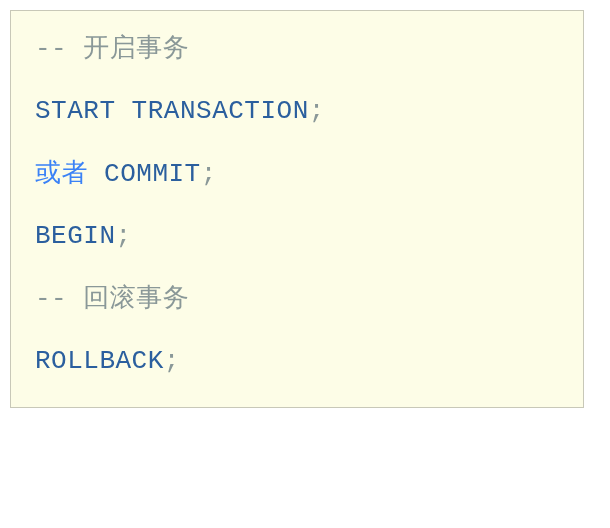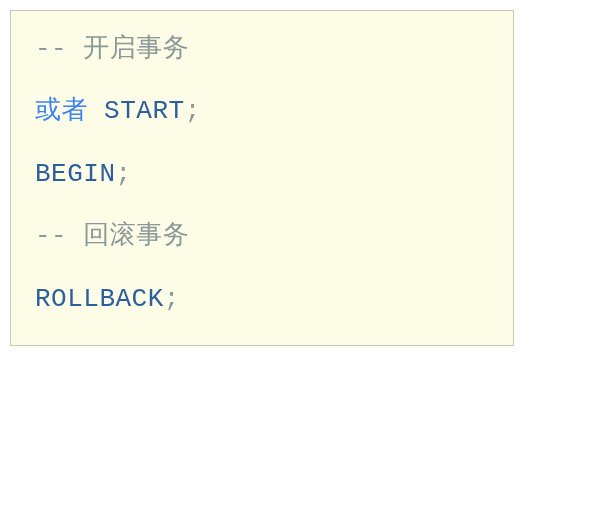--- a/index.html
+++ b/index.html
@@ -6,21 +6,21 @@
       margin: 0;
       padding: 0;
       box-sizing: border-box;
     }
     body {
       background: #ffffff;
       padding: 10px;
       font-family: 'Courier New', Consolas, monospace;
     }
     .code-block {
-      width: 504px;
+      width: 574px;
       background: #fdfde7;
       border: 1px solid #c8c8b8;
       padding: 20px 24px;
     }
     .code-line {
       font-size: 26px;
       line-height: 1.4;
       margin-bottom: 26px;
       letter-spacing: 0.5px;
     }
@@ -41,21 +41,24 @@
     }
   </style>
 </head>
 <body>
 
 <div class="code-block">
   <div class="code-line">
     <span class="comment">-- 开启事务</span>
   </div>
   <div class="code-line">
-    <span class="chinese-text">或者  </span><span class="keyword">START</span><span class="punct">;</span>
+    <span class="keyword">START TRANSACTION</span><span class="punct">;</span>
+  </div>
+  <div class="code-line">
+    <span class="chinese-text">或者  </span><span class="keyword">COMMIT</span><span class="punct">;</span>
   </div>
   <div class="code-line">
     <span class="keyword">BEGIN</span><span class="punct">;</span>
   </div>
   <div class="code-line">
     <span class="comment">-- 回滚事务</span>
   </div>
   <div class="code-line">
     <span class="keyword">ROLLBACK</span><span class="punct">;</span>
   </div>

